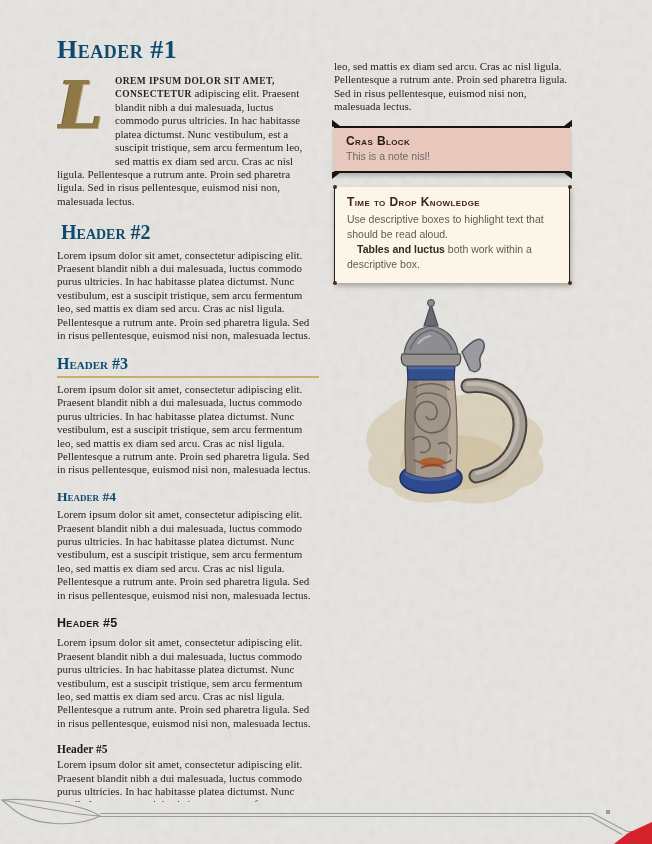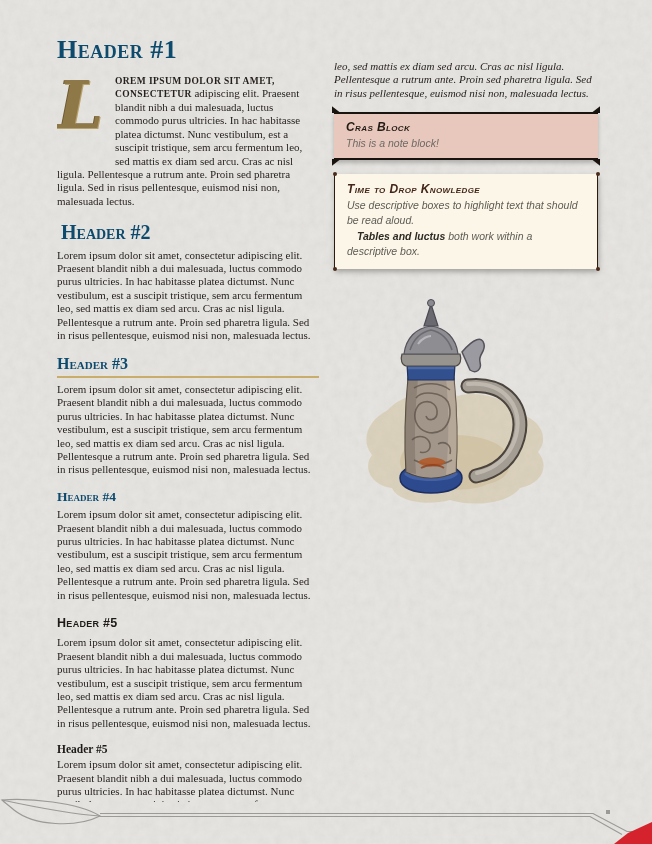--- a/index.html
+++ b/index.html
@@ -6,21 +6,21 @@
   body{
     width:652px;height:844px;position:relative;overflow:hidden;
     background:#e8e6e2;
     font-family:"Liberation Serif", serif;
   }
   .texture{position:absolute;left:0;top:0;width:652px;height:844px;pointer-events:none;opacity:.5;}
 
   
   .col{position:absolute;color:#231f1c;font-size:11px;line-height:1.22;}
   .col-left{left:57px;top:34px;width:262px;height:768px;overflow:hidden;}
-  .col-right{left:334px;top:60px;width:264px;font-style:italic;}
+  .col-right{left:334px;top:60px;width:236px;}
 
   p.body{margin:0 0 12px;text-align:left;}
 
   
   h1,h2,h3,h4{font-family:"Liberation Serif", serif;color:#0c4a6e;font-variant:small-caps;font-weight:700;}
   h1{font-size:26px;margin:0 0 8px;letter-spacing:.5px;}
   h2{font-size:20px;margin:12px 4px 4px;}
   h3{font-size:16px;margin:12px 0 5px;border-bottom:2px solid #c9ad6a;padding-bottom:2px;}
   h4{font-size:13.5px;margin:12px 0 3px;}
   h5{font-family:"Liberation Sans", sans-serif;color:#1d1a17;font-variant:small-caps;font-weight:700;font-size:12.5px;margin:14px 0 5px;letter-spacing:.3px;}
@@ -105,21 +105,21 @@
 
 <div class="col col-right">
   <p class="body">leo, sed mattis ex diam sed arcu. Cras ac nisl ligula. Pellentesque a rutrum ante. Proin sed pharetra ligula. Sed in risus pellentesque, euismod nisi non, malesuada lectus.</p>
 
   <div class="note-block">
     <span class="tri tl"></span>
     <span class="tri tr"></span>
     <span class="tri bl"></span>
     <span class="tri br"></span>
     <p class="note-title">Cras Block</p>
-    <p class="note-body">This is a note block!</p>
+    <p class="note-body">This is a note nisl!</p>
   </div>
 
   <div class="desc-box">
     <span class="dot tl"></span>
     <span class="dot tr"></span>
     <span class="dot bl"></span>
     <span class="dot br"></span>
     <p class="box-title">Time to Drop Knowledge</p>
     <p class="box-body">
       <span>Use descriptive boxes to highlight text that should be read aloud.</span>

